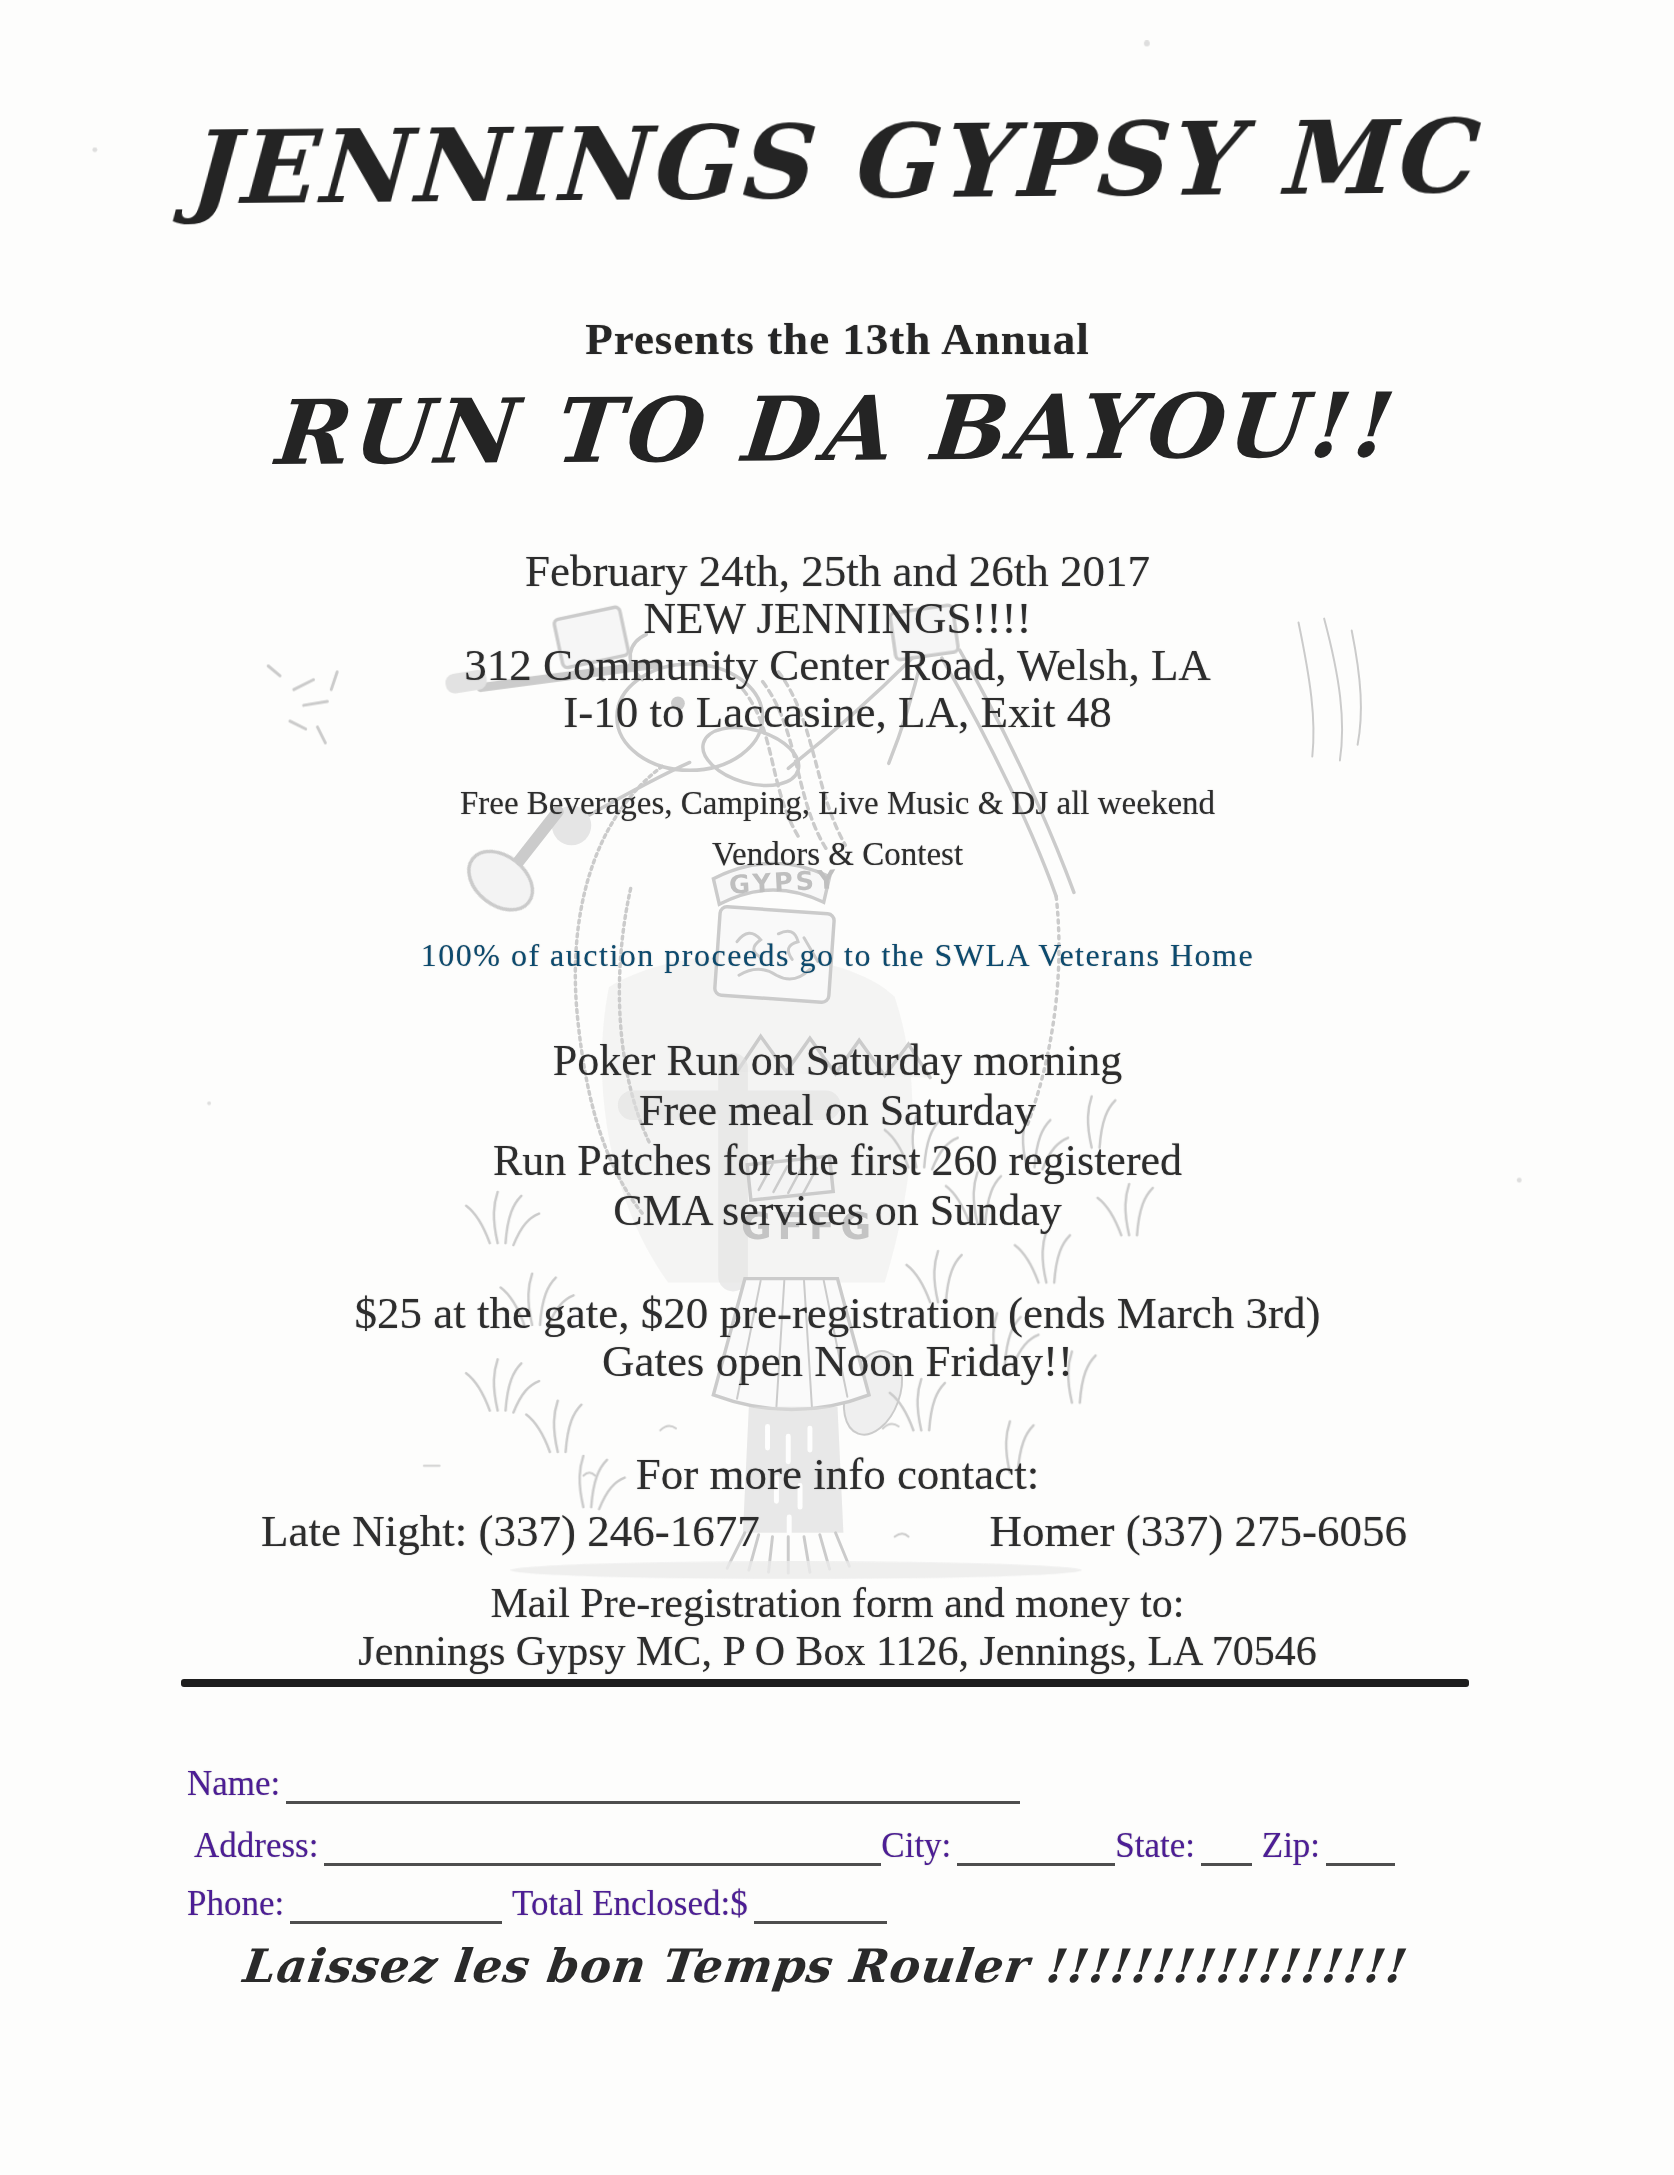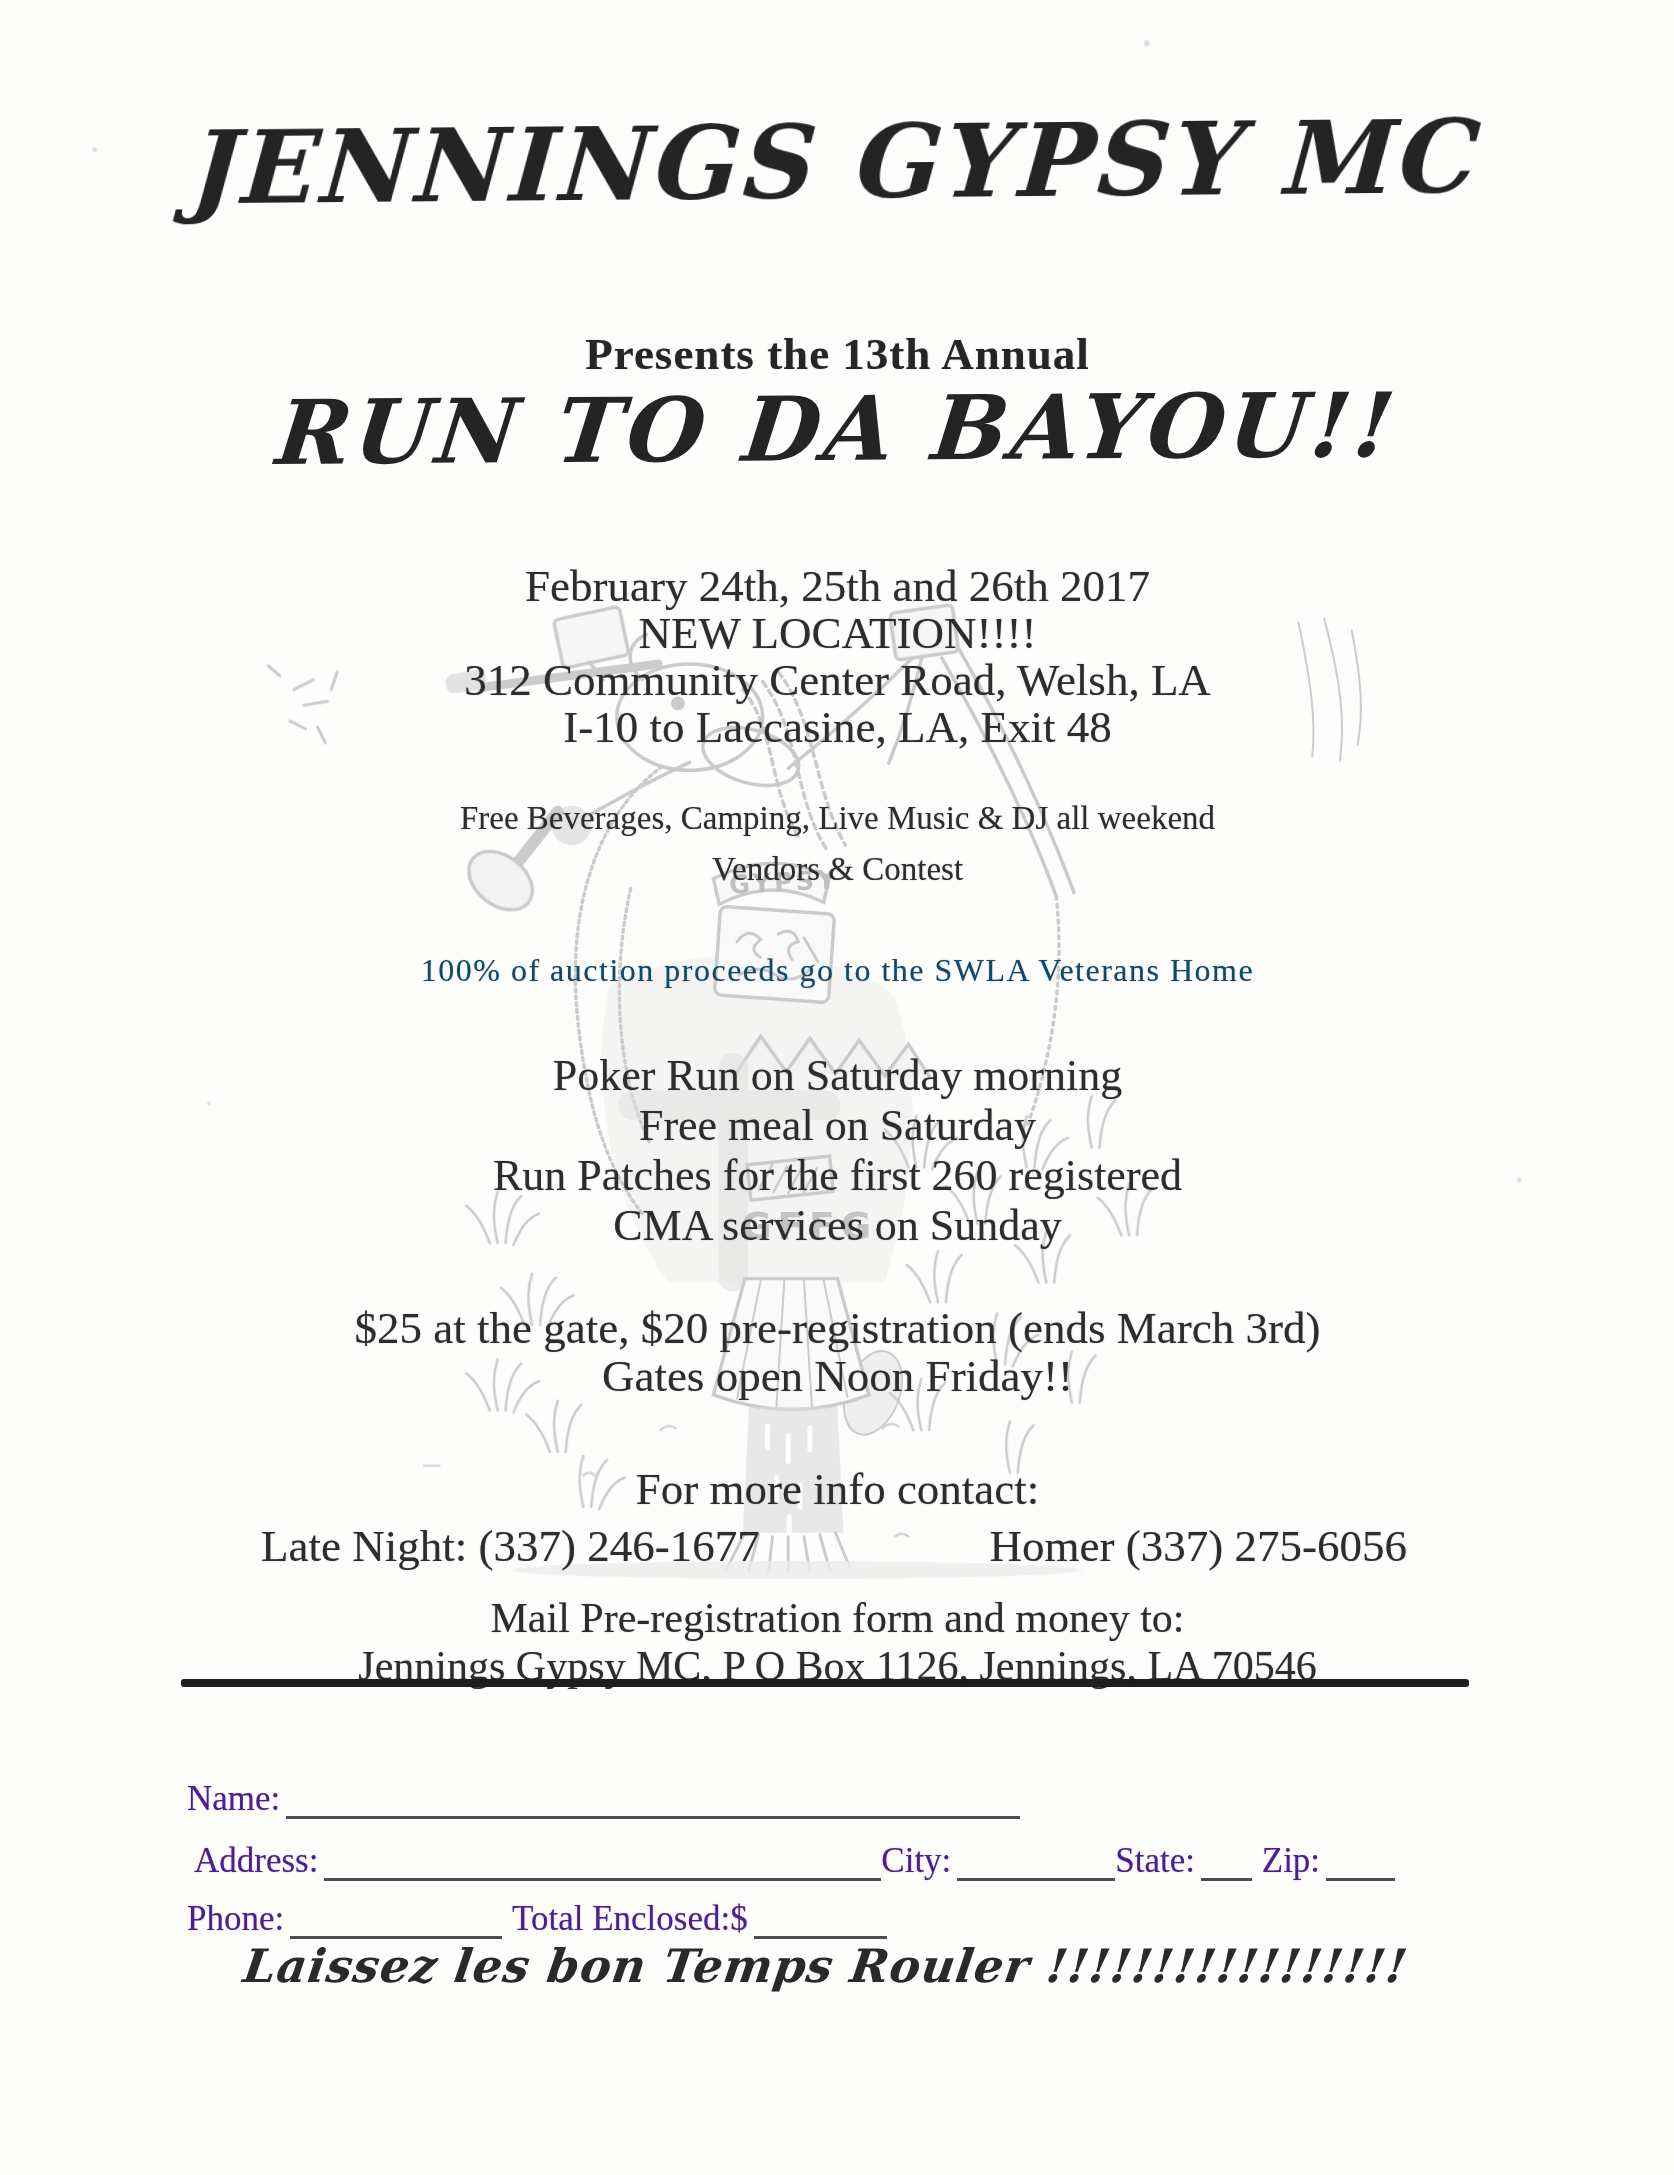--- a/index.html
+++ b/index.html
@@ -3,21 +3,21 @@
 <meta charset="utf-8">
 <style>
   html,body { margin:0; padding:0; background:#e8e8e6; }
   .page {
     position:relative; width:1675px; height:2175px;
     background:#fdfdfc; overflow:hidden;
     font-family:"Liberation Serif", serif; color:#2d2d2d;
   }
   .wm { position:absolute; left:0; top:0; width:1675px; height:2175px; z-index:0; }
   .abs { position:absolute; left:0; right:0; text-align:center; z-index:2; }
-  .soft { text-shadow:0 0 1.2px rgba(20,20,20,.38);margin-top:15px; }
+  .soft { text-shadow:0 0 1.2px rgba(20,20,20,.38); }
 
   .t-club {
     top:104px; font-family:"DejaVu Serif", serif; font-style:italic; font-weight:bold;
     font-size:100px; letter-spacing:3px; color:#242424;
     transform:skewX(-5deg) rotate(-0.5deg);
   }
   .t-presents { top:313px; font-size:45px; font-weight:bold; letter-spacing:1px; color:#262626; }
   .t-event {
     top:376px; font-family:"DejaVu Serif", serif; font-style:italic; font-weight:bold;
     font-size:89px; letter-spacing:3.9px; color:#242424; transform:skewX(-7deg) rotate(-0.4deg);
@@ -154,21 +154,21 @@
       </g>
     </g>
   </svg>
 
   <div class="abs t-club">JENNINGS GYPSY MC</div>
   <div class="abs t-presents soft">Presents the 13th Annual</div>
   <div class="abs t-event">RUN TO DA BAYOU!!</div>
 
   <div class="abs blk-info soft">
     <div>February 24th, 25th and 26th 2017</div>
-    <div>NEW LOCATION!!!!</div>
+    <div>NEW JENNINGS!!!!</div>
     <div>312 Community Center Road, Welsh, LA</div>
     <div>I-10 to Laccasine, LA, Exit 48</div>
   </div>
 
   <div class="abs blk-amen soft">
     <div>Free Beverages, Camping, Live Music &amp; DJ all weekend</div>
     <div>Vendors &amp; Contest</div>
   </div>
 
   <div class="abs t-charity soft">100% of auction proceeds go to the SWLA Veterans Home</div>

